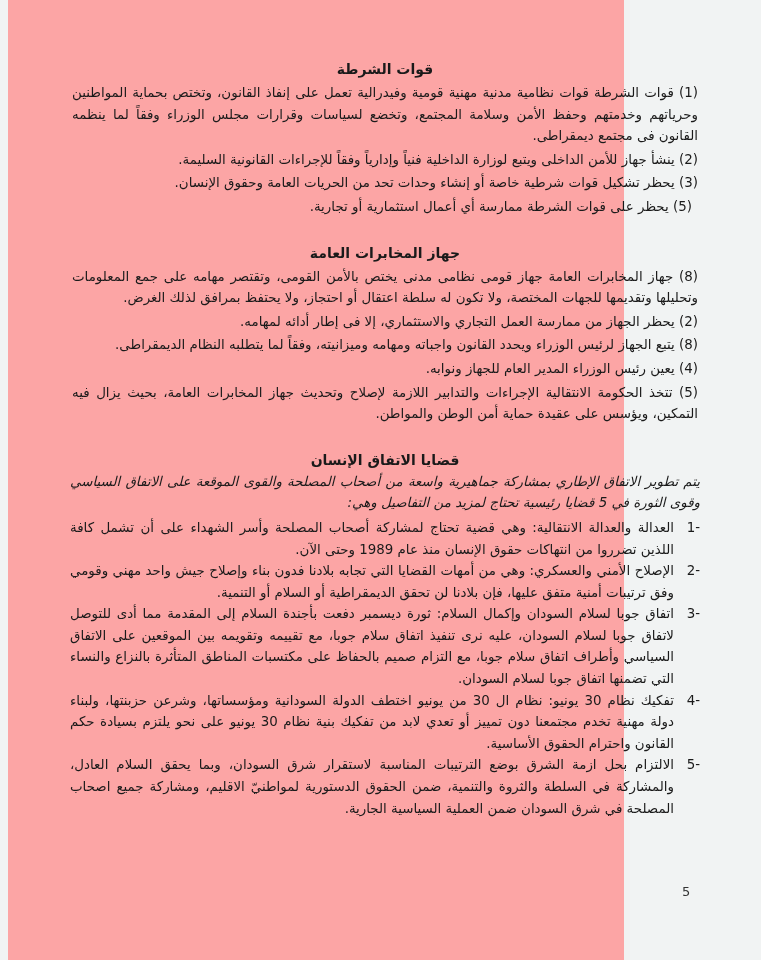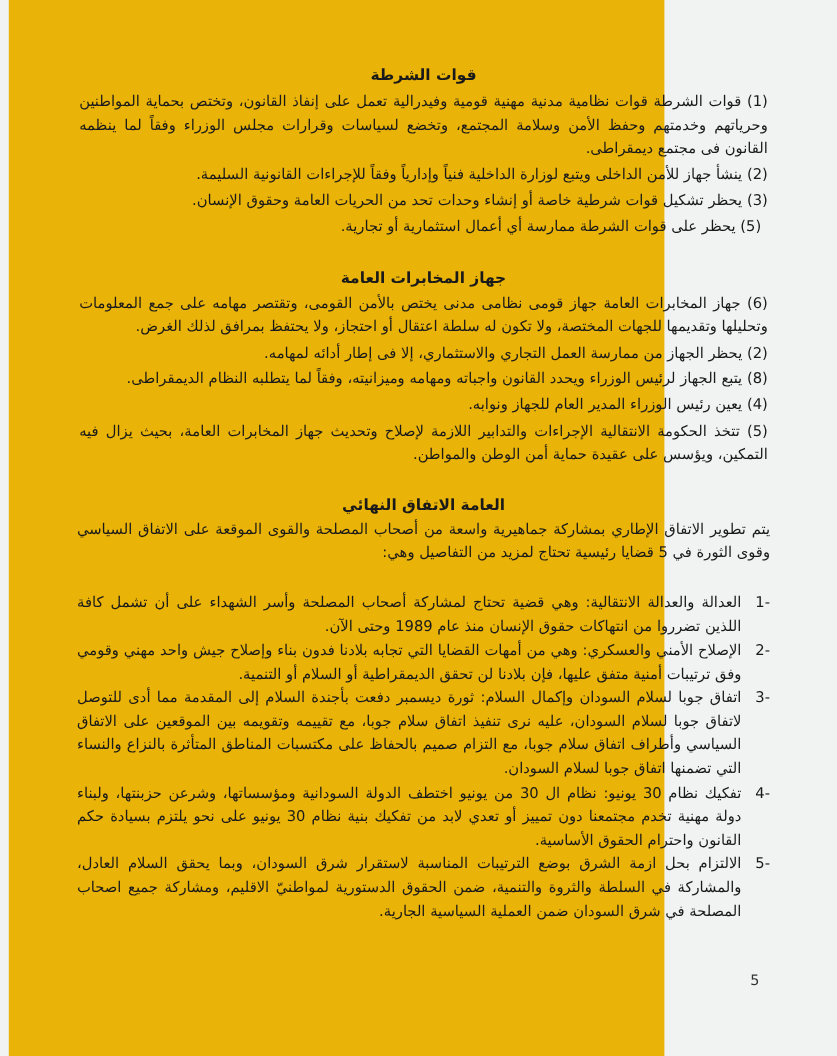--- a/index.html
+++ b/index.html
@@ -11,21 +11,22 @@
       width: 761px;
       height: 960px;
       overflow: hidden;
     }
     .sheet {
       position: absolute;
       left: 8px;
       top: 0;
       width: 596px;
       height: 960px;
-      background: #eab308;
+      background: #fca5a5;
+      padding-left: 20px;
     }
     .content {
       position: absolute;
       left: 62px;
       top: 58px;
       width: 630px;
       direction: rtl;
       font-family: "DejaVu Sans", sans-serif;
       font-size: 13.4px;
       line-height: 21.6px;
@@ -39,21 +40,22 @@
       margin: 0;
       line-height: 22px;
     }
     .section {
       margin: 0 0 20px 0;
     }
     .item {
       margin: 2px;
     }
     .intro {
-      margin: 0 0 24px 0;
+      margin: 0 0 3px 0;
+      font-style: italic;
     }
     ol.numbered {
       list-style: none;
       margin: 0;
       padding: 0;
     }
     ol.numbered li {
       position: relative;
       padding-right: 26px;
       margin: 0;
@@ -83,29 +85,29 @@
     <div class="section">
       <h2 class="heading">قوات الشرطة</h2>
       <p class="item">(1) قوات الشرطة قوات نظامية مدنية مهنية قومية وفيدرالية تعمل على إنفاذ القانون، وتختص بحماية المواطنين وحرياتهم وخدمتهم وحفظ الأمن وسلامة المجتمع، وتخضع لسياسات وقرارات مجلس الوزراء وفقاً لما ينظمه القانون فى مجتمع ديمقراطى.</p>
       <p class="item">(2) ينشأ جهاز للأمن الداخلى ويتبع لوزارة الداخلية فنياً وإدارياً وفقاً للإجراءات القانونية السليمة.</p>
       <p class="item">(3) يحظر تشكيل قوات شرطية خاصة أو إنشاء وحدات تحد من الحريات العامة وحقوق الإنسان.</p>
       <p class="item" style="padding-right:6px;">(5) يحظر على قوات الشرطة ممارسة أي أعمال استثمارية أو تجارية.</p>
     </div>
 
     <div class="section" style="margin-top:24px;">
       <h2 class="heading">جهاز المخابرات العامة</h2>
-      <p class="item">(6) جهاز المخابرات العامة جهاز قومى نظامى مدنى يختص بالأمن القومى، وتقتصر مهامه على جمع المعلومات وتحليلها وتقديمها للجهات المختصة، ولا تكون له سلطة اعتقال أو احتجاز، ولا يحتفظ بمرافق لذلك الغرض.</p>
+      <p class="item">(8) جهاز المخابرات العامة جهاز قومى نظامى مدنى يختص بالأمن القومى، وتقتصر مهامه على جمع المعلومات وتحليلها وتقديمها للجهات المختصة، ولا تكون له سلطة اعتقال أو احتجاز، ولا يحتفظ بمرافق لذلك الغرض.</p>
       <p class="item">(2) يحظر الجهاز من ممارسة العمل التجاري والاستثماري، إلا فى إطار أدائه لمهامه.</p>
       <p class="item">(8) يتبع الجهاز لرئيس الوزراء ويحدد القانون واجباته ومهامه وميزانيته، وفقاً لما يتطلبه النظام الديمقراطى.</p>
       <p class="item">(4) يعين رئيس الوزراء المدير العام للجهاز ونوابه.</p>
       <p class="item">(5) تتخذ الحكومة الانتقالية الإجراءات والتدابير اللازمة لإصلاح وتحديث جهاز المخابرات العامة، بحيث يزال فيه التمكين، ويؤسس على عقيدة حماية أمن الوطن والمواطن.</p>
     </div>
 
     <div class="section" style="margin-top:24px;">
-      <h2 class="heading">العامة الاتفاق النهائي</h2>
+      <h2 class="heading">قضايا الاتفاق الإنسان</h2>
       <p class="intro">يتم تطوير الاتفاق الإطاري بمشاركة جماهيرية واسعة من أصحاب المصلحة والقوى الموقعة على الاتفاق السياسي وقوى الثورة في 5 قضايا رئيسية تحتاج لمزيد من التفاصيل وهي:</p>
       <ol class="numbered">
         <li>
           <span class="num">-1</span>
           <span>العدالة والعدالة الانتقالية: وهي قضية تحتاج لمشاركة أصحاب المصلحة وأسر الشهداء على أن تشمل كافة اللذين تضرروا من انتهاكات حقوق الإنسان منذ عام 1989 وحتى الآن.</span>
         </li>
         <li>
           <span class="num">-2</span>
           <span>الإصلاح الأمني والعسكري: وهي من أمهات القضايا التي تجابه بلادنا فدون بناء وإصلاح جيش واحد مهني وقومي وفق ترتيبات أمنية متفق عليها، فإن بلادنا لن تحقق الديمقراطية أو السلام أو التنمية.</span>
         </li>

